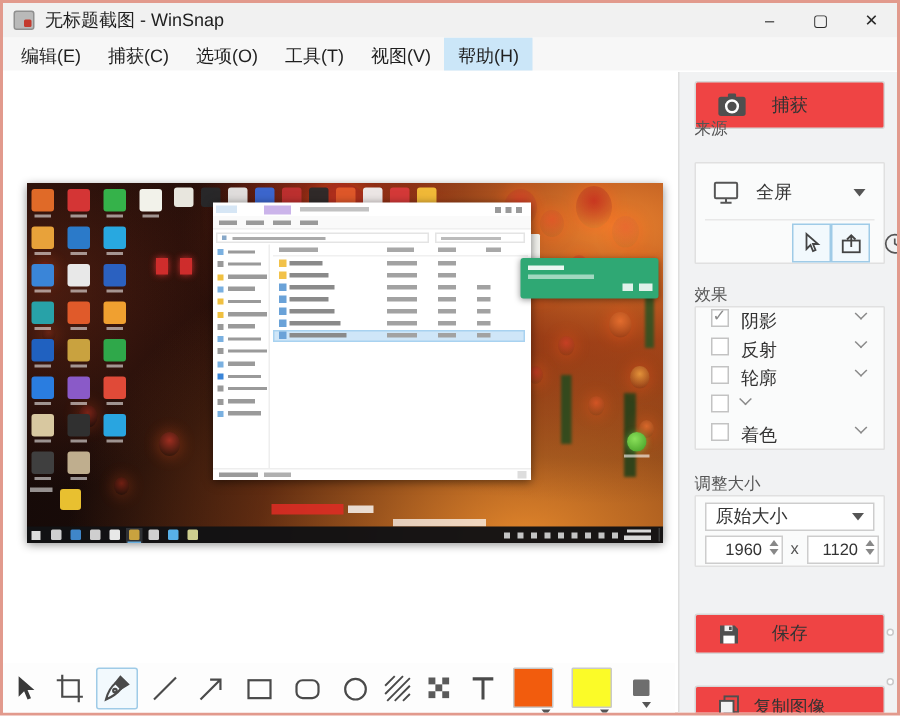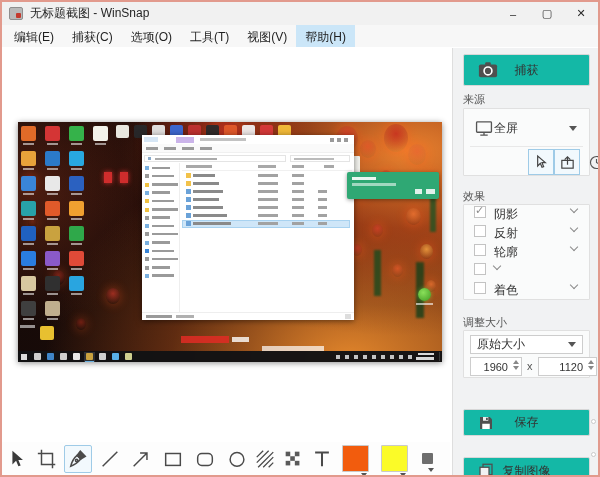--- a/index.html
+++ b/index.html
@@ -28,21 +28,21 @@
   .toolbar{position:absolute;left:0;right:148px;top:440px;height:35px;background:#fdfdfd}
   .tool{position:absolute;top:3px;width:28px;height:28px;display:flex;align-items:center;justify-content:center;border:1px solid transparent;border-radius:2px}
   .tool.active{border-color:#9fcbe7;background:#f2f9fd}
   .tool svg{stroke:#4a4a4a;fill:none;stroke-width:1.6}
   .swatch{position:absolute;top:3px;width:27px;height:27px;border:1px solid #c9c9c9;border-radius:1px}
   .swatch .tri{position:absolute;right:1px;bottom:-6px;width:0;height:0;border-left:3px solid transparent;border-right:3px solid transparent;border-top:4px solid #555}
   .size-swatch{position:absolute;top:11px;width:11px;height:11px;border-radius:1px}
   .size-swatch .tri{position:absolute;right:-1px;bottom:-8px;width:0;height:0;border-left:3px solid transparent;border-right:3px solid transparent;border-top:4px solid #555}
   
   .panel{position:absolute;right:0;top:46px;bottom:0;width:146px;background:#f1f2f3;border-left:1px solid #dedede;font-size:12px;color:#333}
-  .pbtn{position:absolute;left:10px;right:8px;background:#14b8a6;border:1px solid #d7d7d7;border-radius:2px;display:flex;align-items:center;justify-content:center}
+  .pbtn{position:absolute;left:10px;right:8px;background:#ef4444;border:1px solid #d7d7d7;border-radius:2px;display:flex;align-items:center;justify-content:center}
   .pbtn .bicon{position:absolute;left:13px;top:50%;transform:translateY(-50%);display:flex}
   .grp-label{position:absolute;left:10px;font-size:11px;color:#555}
   .grp{position:absolute;left:10px;right:8px;border:1px solid #e0e0e0;background:#fafbfb;border-radius:1px}
   .chev{width:6px;height:6px;border-right:1.5px solid #8a8a8a;border-bottom:1.5px solid #8a8a8a;transform:rotate(45deg);display:inline-block}
   .tri-d{width:0;height:0;border-left:4px solid transparent;border-right:4px solid transparent;border-top:5px solid #555}
   .srow{position:absolute;left:0;right:0;display:flex;align-items:center}
   .tglbtn{position:absolute;width:26px;height:26px;display:flex;align-items:center;justify-content:center}
   .tglbtn.on{border:1px solid #9fcbe7;background:#f2f9fd}
   .fx-row{display:flex;height:19px;padding:0 12px 0 10px}
   .cbx{width:12px;height:12px;border:1px solid #c3c3c3;background:#fff;margin-right:8px;position:relative;flex:none}
@@ -387,28 +387,28 @@
     <span class="bicon">
       <svg width="22" height="20" viewBox="0 0 24 22">
           <rect x="2" y="5" width="20" height="14" rx="2" fill="#4f4f4f"></rect>
           <rect x="9" y="2.5" width="6" height="4" rx="1" fill="#4f4f4f"></rect>
           <circle cx="12" cy="12" r="4.3" fill="none" stroke="#fff" stroke-width="1.8"></circle>
         </svg>
     </span>
     <span>捕获</span>
   </div>
 
-  <div class="grp-label" style="top:44px">来源</div>
+  <div class="grp-label" style="top:30px">来源</div>
   <div class="grp" style="top:60px;height:68px">
     <div class="srow" style="top:5px;height:28px;padding:0 12px 0 10px">
       <svg width="20" height="19" viewBox="0 0 24 23">
           <rect x="3" y="3.5" width="18" height="12.5" rx="1" fill="none" stroke="#555" stroke-width="1.6"></rect>
           <path d="M12 16 V19.5 M7.5 19.5 H16.5" stroke="#555" stroke-width="1.6" fill="none"></path>
         </svg>
-      <span style="flex:1">全屏</span>
+      <span style="margin-left:10px;flex:1">全屏</span>
       <span class="tri-d"></span>
     </div>
     <div style="position:absolute;left:6px;right:6px;top:37px;height:1px;background:#e8e8e8"></div>
     <div class="tglbtn on" style="left:64px;top:40px">
       <svg width="16" height="16" viewBox="0 0 24 24">
           <path d="M7 3 L7 18 L11 14 L13.5 20 L16 19 L13.5 13 L18.5 13 Z" fill="none" stroke="#444" stroke-width="1.8"></path>
         </svg>
     </div>
     <div class="tglbtn on" style="left:90px;top:40px">
       <svg width="17" height="17" viewBox="0 0 24 24">
@@ -464,21 +464,21 @@
       <span class="tri-d"></span>
     </div>
     <div class="spin" style="left:6px;top:26px;width:52px">
       <span>1960</span>
       <span class="arrows">
           <i class="up"></i>
           <i class="dn"></i>
         </span>
     </div>
     <span style="position:absolute;left:63px;top:29px;font-size:11px;color:#555">x</span>
-    <div class="spin" style="left:74px;top:26px;width:59px">
+    <div class="spin" style="left:74px;top:26px;width:48px">
       <span>1120</span>
       <span class="arrows">
           <i class="up"></i>
           <i class="dn"></i>
         </span>
     </div>
   </div>
 
   <div class="pbtn" style="top:361px;height:27px">
     <span class="bicon">

